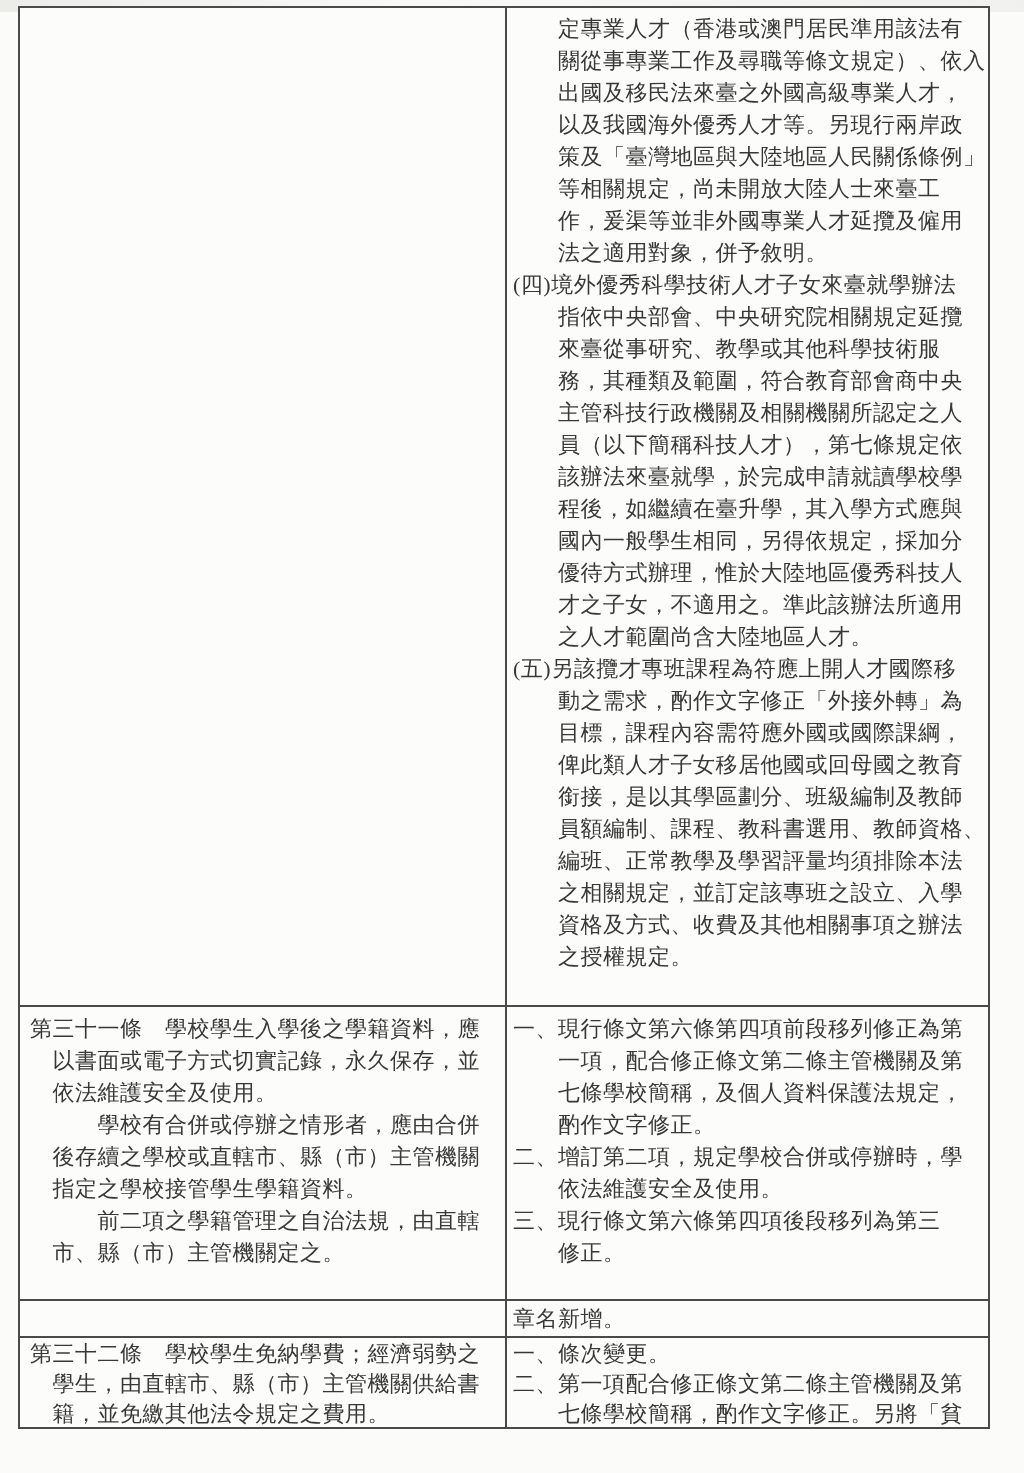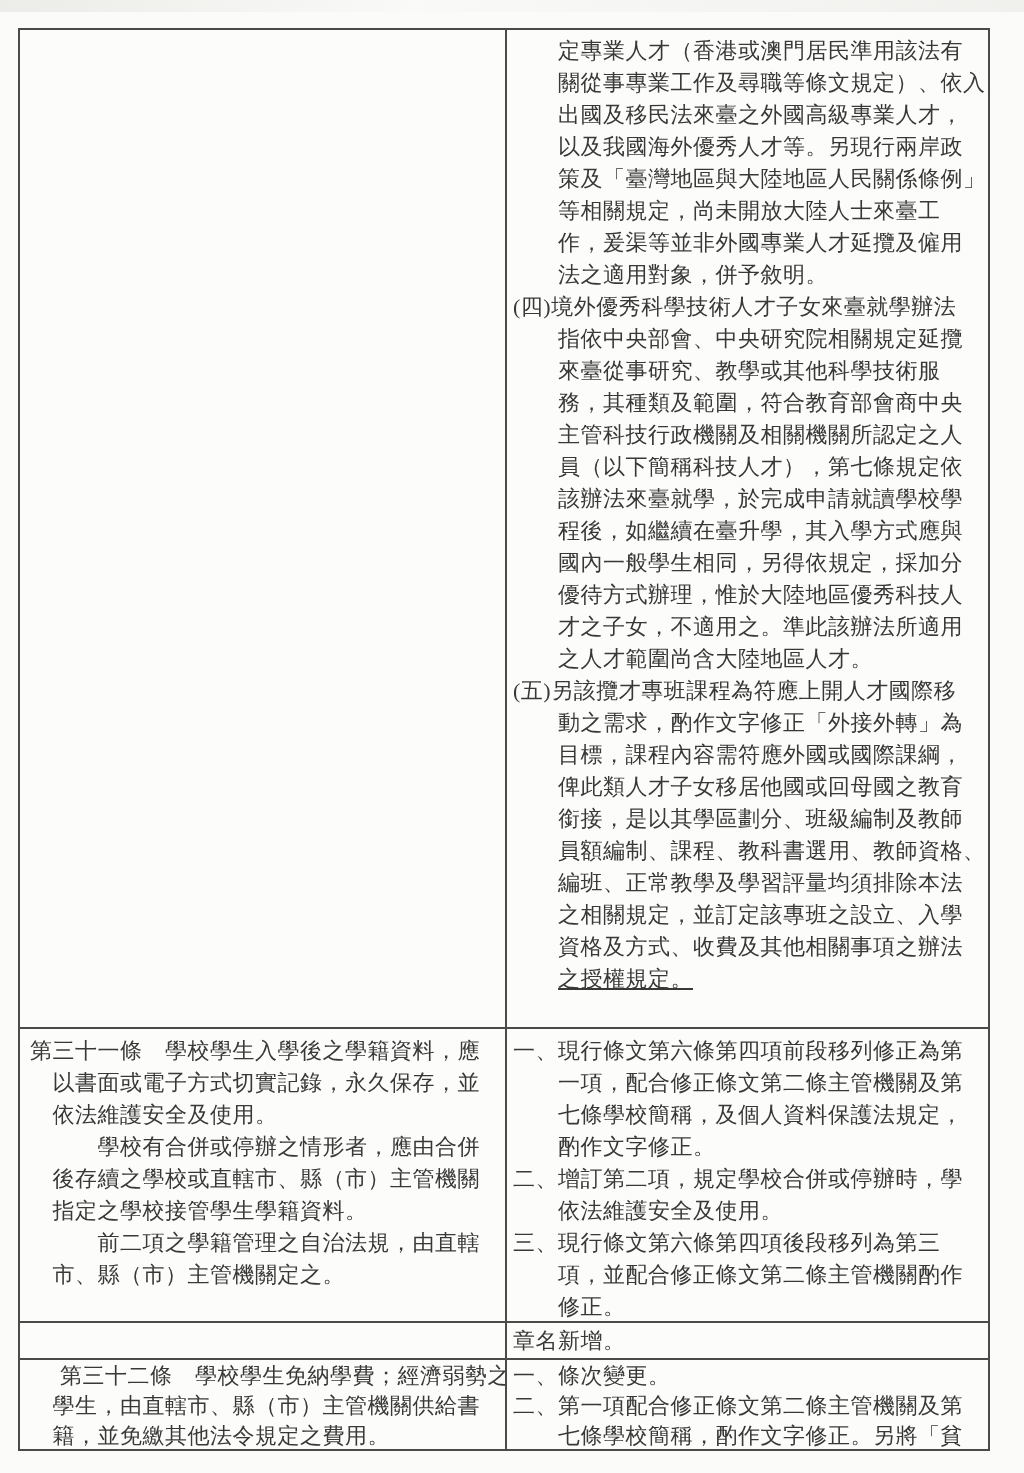--- a/index.html
+++ b/index.html
@@ -6,21 +6,21 @@
   body {
     width:1024px; height:1473px;
     background:#fbfbf9;
     font-family:"Liberation Serif","DejaVu Serif",serif;
     color:#383838;
     position:relative;
     overflow:hidden;
   }
   .page { position:absolute; inset:0; }
   .doc-table {
-    position:absolute; left:18px; top:28px;
+    position:absolute; left:18px; top:6px;
     width:972px; height:1423px;
     box-sizing:border-box;
     border:2px solid #4a4a4a;
     background:#fcfcfa;
   }
   .trow { display:flex; box-sizing:border-box; overflow:hidden; }
   .trow + .trow { border-top:2px solid #4a4a4a; }
   .r1 { height:997px; }
   .r2 { height:294px; }
   .r3 { height:37px; }
@@ -87,21 +87,21 @@
           <div class="ln" style="padding-left: 45px;">之人才範圍尚含大陸地區人才。</div>
           <div class="ln" style="padding-left: 0px;">(五)另該攬才專班課程為符應上開人才國際移</div>
           <div class="ln" style="padding-left: 45px;">動之需求，酌作文字修正「外接外轉」為</div>
           <div class="ln" style="padding-left: 45px;">目標，課程內容需符應外國或國際課綱，</div>
           <div class="ln" style="padding-left: 45px;">俾此類人才子女移居他國或回母國之教育</div>
           <div class="ln" style="padding-left: 45px;">銜接，是以其學區劃分、班級編制及教師</div>
           <div class="ln" style="padding-left: 45px;">員額編制、課程、教科書選用、教師資格、</div>
           <div class="ln" style="padding-left: 45px;">編班、正常教學及學習評量均須排除本法</div>
           <div class="ln" style="padding-left: 45px;">之相關規定，並訂定該專班之設立、入學</div>
           <div class="ln" style="padding-left: 45px;">資格及方式、收費及其他相關事項之辦法</div>
-          <div class="ln" style="padding-left: 45px; text-decoration: underline;">之授權規定。</div>
+          <div class="ln" style="padding-left: 45px;">之授權規定。</div>
         </div>
     </div>
 
     <div class="trow r2">
       <div class="cell cl">
           <div class="ln" style="padding-left: 0px;">第三十一條　學校學生入學後之學籍資料，應</div>
           <div class="ln" style="padding-left: 22.5px;">以書面或電子方式切實記錄，永久保存，並</div>
           <div class="ln" style="padding-left: 22.5px;">依法維護安全及使用。</div>
           <div class="ln" style="padding-left: 67.5px;">學校有合併或停辦之情形者，應由合併</div>
           <div class="ln" style="padding-left: 22.5px;">後存續之學校或直轄市、縣（市）主管機關</div>
@@ -110,37 +110,36 @@
           <div class="ln" style="padding-left: 22.5px;">市、縣（市）主管機關定之。</div>
         </div>
       <div class="cell cr">
           <div class="ln" style="padding-left: 0px;">一、現行條文第六條第四項前段移列修正為第</div>
           <div class="ln" style="padding-left: 45px;">一項，配合修正條文第二條主管機關及第</div>
           <div class="ln" style="padding-left: 45px;">七條學校簡稱，及個人資料保護法規定，</div>
           <div class="ln" style="padding-left: 45px;">酌作文字修正。</div>
           <div class="ln" style="padding-left: 0px;">二、增訂第二項，規定學校合併或停辦時，學</div>
           <div class="ln" style="padding-left: 45px;">依法維護安全及使用。</div>
           <div class="ln" style="padding-left: 0px;">三、現行條文第六條第四項後段移列為第三</div>
-          <div class="ln" style="padding-left: 45px;">項，並配合修正條文第二條主管機關酌作</div>
           <div class="ln" style="padding-left: 45px;">修正。</div>
         </div>
     </div>
 
     <div class="trow r3">
       <div class="cell cl">
           <div class="ln" style="padding-left: 0px; margin-top: 45px;">第六章　就學費用及獎助學金</div>
         </div>
       <div class="cell cr">
           <div class="ln" style="padding-left: 0px;">章名新增。</div>
         </div>
     </div>
 
     <div class="trow r4">
       <div class="cell cl">
-          <div class="ln" style="padding-left: 0px; margin-left: 30px;">第三十二條　學校學生免納學費；經濟弱勢之</div>
+          <div class="ln" style="padding-left: 0px;">第三十二條　學校學生免納學費；經濟弱勢之</div>
           <div class="ln" style="padding-left: 22.5px;">學生，由直轄市、縣（市）主管機關供給書</div>
           <div class="ln" style="padding-left: 22.5px;">籍，並免繳其他法令規定之費用。</div>
         </div>
       <div class="cell cr">
           <div class="ln" style="padding-left: 0px;">一、條次變更。</div>
           <div class="ln" style="padding-left: 0px;">二、第一項配合修正條文第二條主管機關及第</div>
           <div class="ln" style="padding-left: 45px;">七條學校簡稱，酌作文字修正。另將「貧</div>
         </div>
     </div>
 

